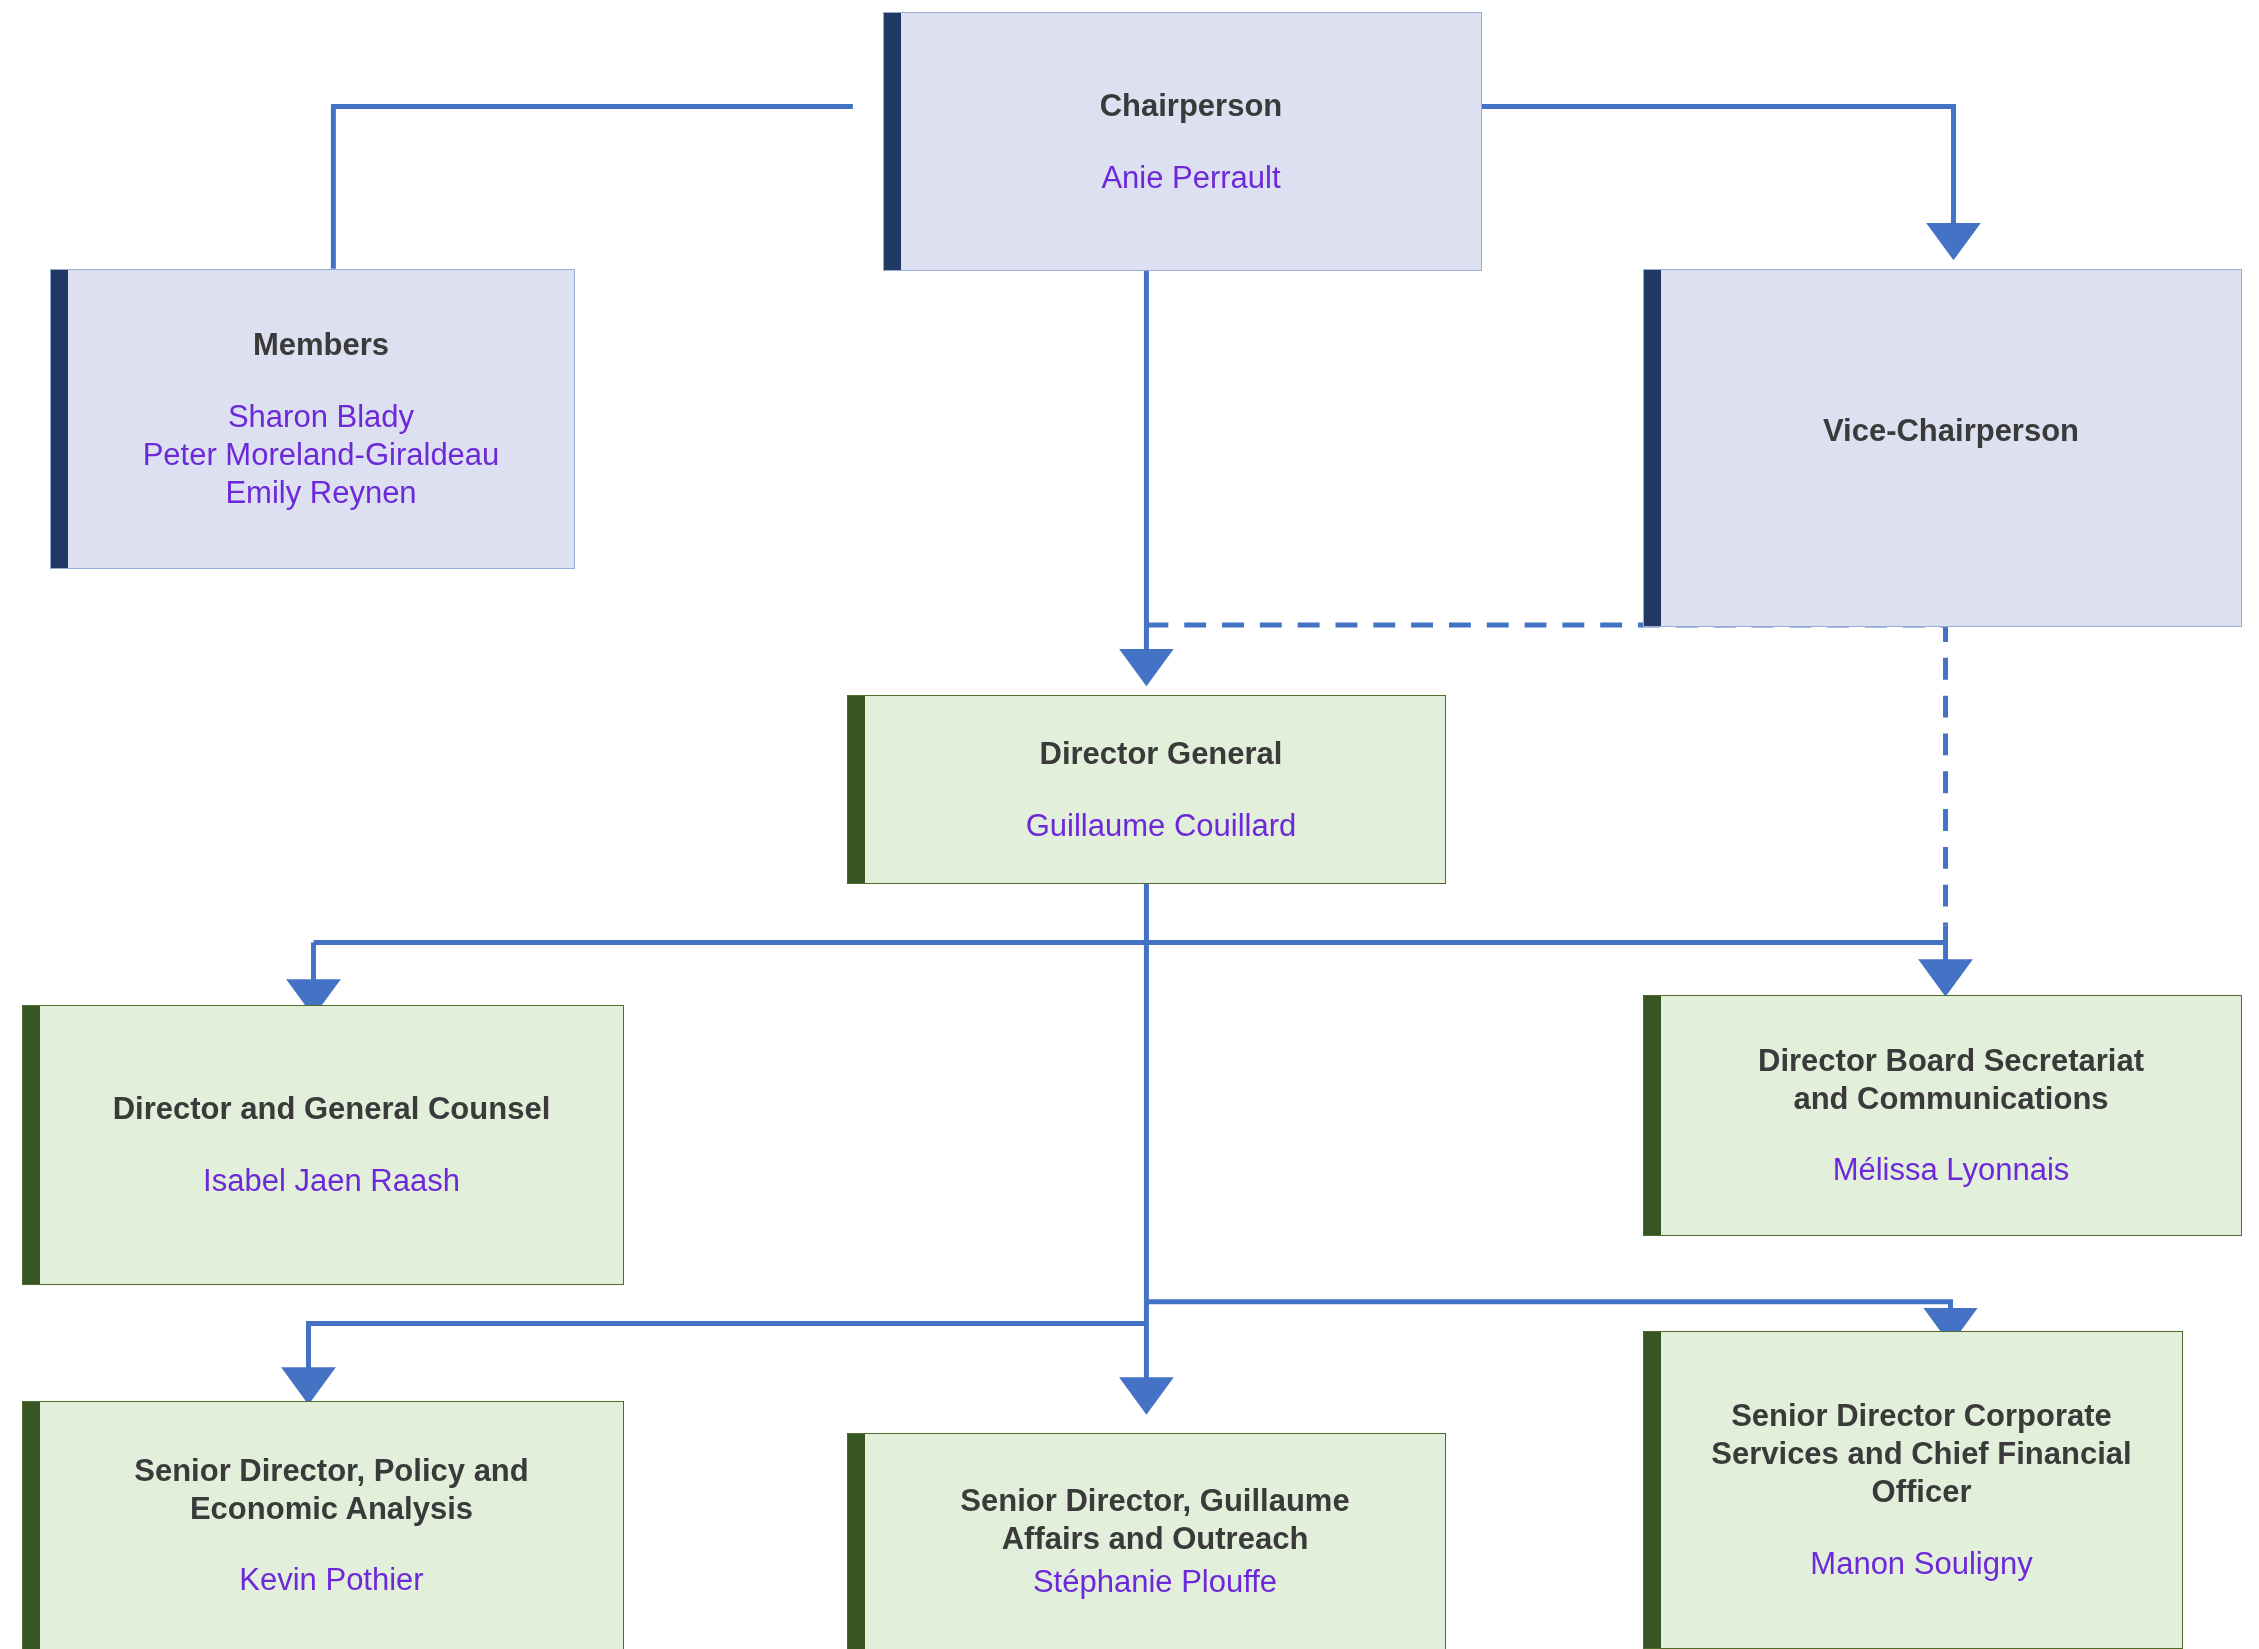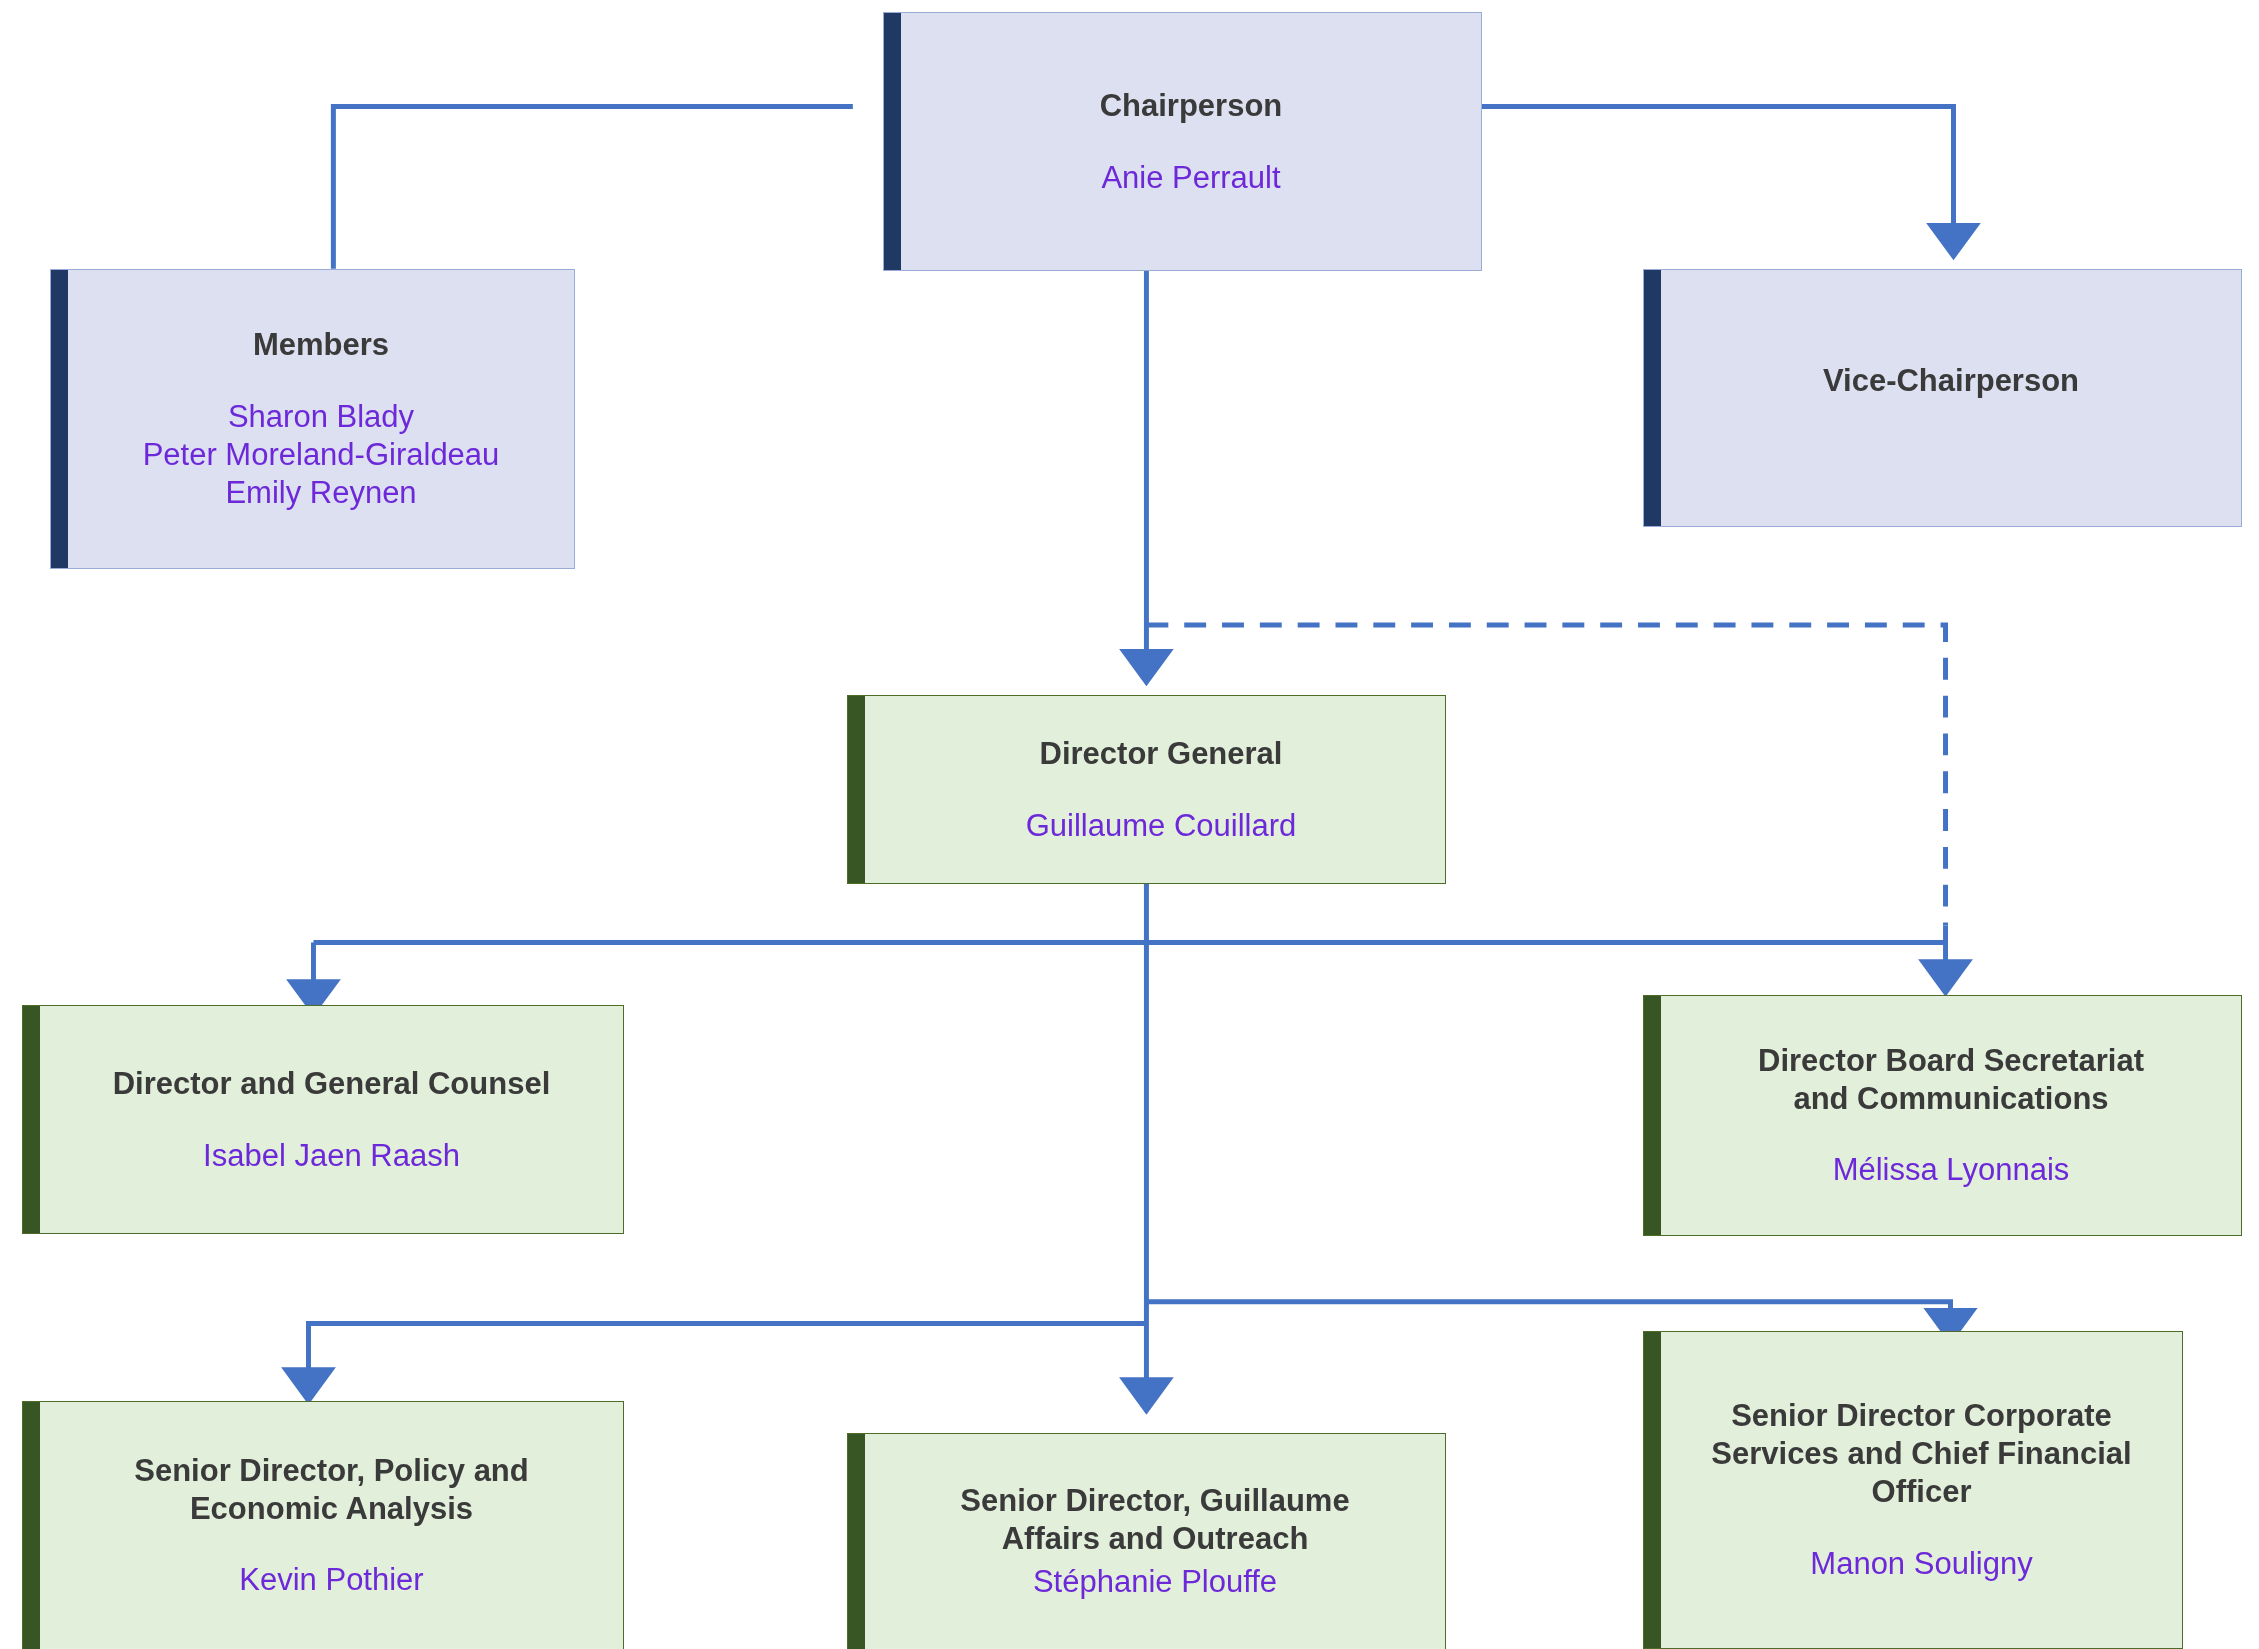--- a/index.html
+++ b/index.html
@@ -125,39 +125,39 @@
     <span class="accent"></span>
     <div class="body">
       <div class="title">Members</div>
       <div class="gap"></div>
       <div class="person">Sharon Blady
 Peter Moreland-Giraldeau
 Emily Reynen</div>
     </div>
   </div>
 
-  <div class="node theme-board" style="left:1643px; top:269px; width:599px; height:258px;justify-content:center;">
+  <div class="node theme-board" style="left:1643px; top:269px; width:599px; height:358px;justify-content:center;">
     <span class="accent"></span>
     <div class="body">
       <div class="title">Vice-Chairperson</div>
       <div class="gap"></div>
       <div class="person"></div>
     </div>
   </div>
 
   <div class="node theme-staff" style="left:847px; top:695px; width:599px; height:189px;padding-left:12px;">
     <span class="accent"></span>
     <div class="body">
       <div class="title">Director General</div>
       <div class="gap"></div>
       <div class="person">Guillaume Couillard</div>
     </div>
   </div>
 
-  <div class="node theme-staff" style="left:22px; top:1005px; width:602px; height:229px;">
+  <div class="node theme-staff" style="left:22px; top:1005px; width:602px; height:280px;">
     <span class="accent"></span>
     <div class="body">
       <div class="title">Director and General Counsel</div>
       <div class="gap"></div>
       <div class="person">Isabel Jaen Raash</div>
     </div>
   </div>
 
   <div class="node theme-staff" style="left:1643px; top:995px; width:599px; height:241px;">
     <span class="accent"></span>

